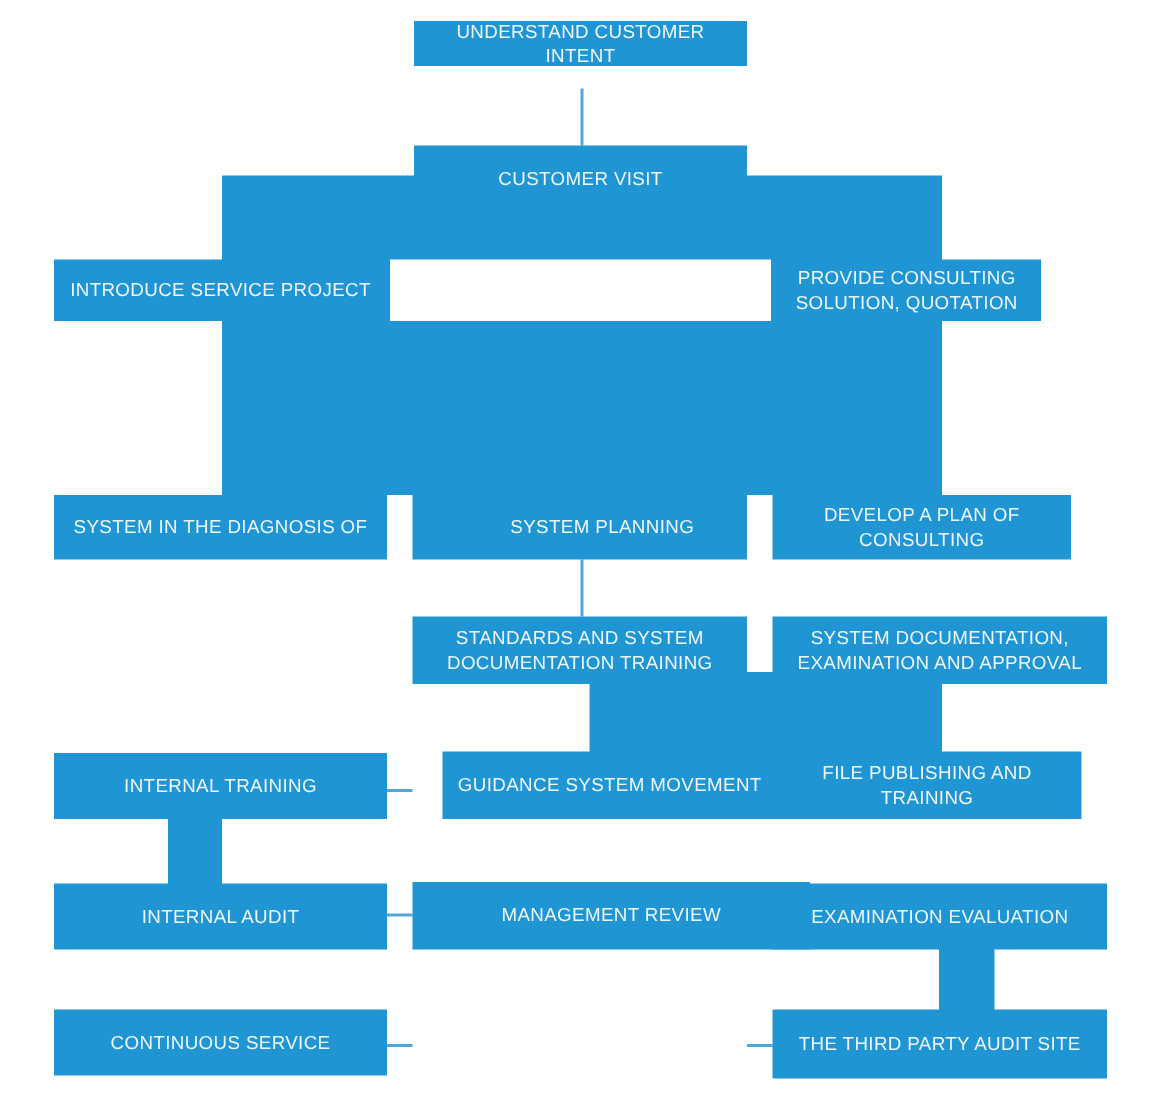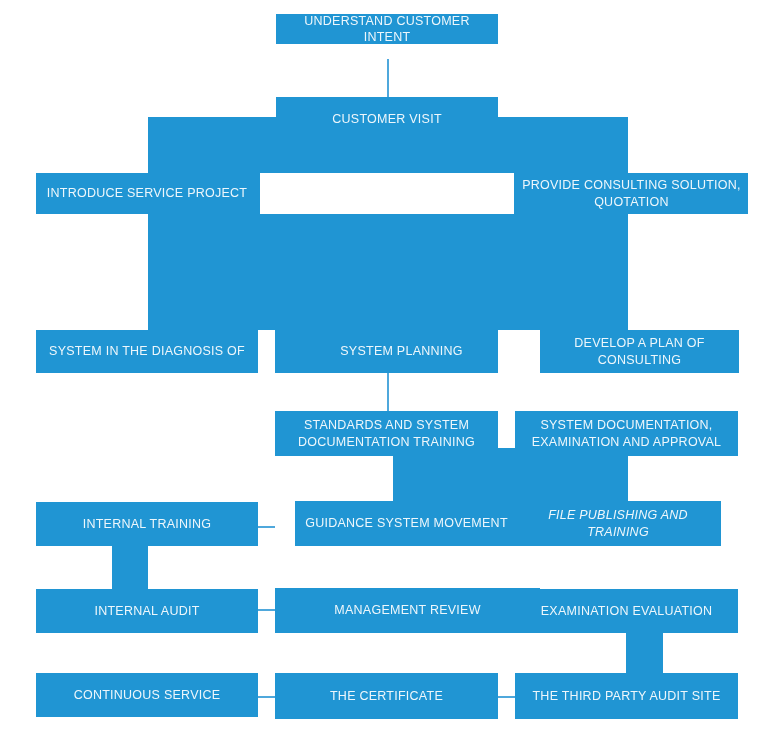--- a/index.html
+++ b/index.html
@@ -74,35 +74,34 @@
   <div class="hline" style="left:258px; top:609px; width:17px;"></div>
   <div class="hline" style="left:498px; top:609px; width:17px;"></div>
   <div class="hline" style="left:258px; top:696px; width:17px;"></div>
   <div class="hline" style="left:498px; top:696px; width:17px;"></div>
 
   <div class="node" style="left:276px; top:14px; width:222px; height:30px;">UNDERSTAND CUSTOMER INTENT</div>
 
   <div class="node" style="left:276px; top:97px; width:222px; height:45px;">CUSTOMER VISIT</div>
 
   <div class="node" style="left:36px; top:173px; width:222px; height:41px;">INTRODUCE SERVICE PROJECT</div>
-  <div class="node" style="left:515px; top:173px; width:233px; height:41px;">PROVIDE CONSULTING SOLUTION, QUOTATION</div>
+  <div class="node" style="left:515px; top:173px; width:179px; height:41px;">PROVIDE CONSULTING SOLUTION, QUOTATION</div>
 
 
   <div class="node" style="left:36px; top:330px; width:222px; height:43px;">SYSTEM IN THE DIAGNOSIS OF</div>
   <div class="node" style="left:275px; top:330px; width:223px; height:43px;padding-left:36px;">SYSTEM PLANNING</div>
-  <div class="node" style="left:515px; top:330px; width:199px; height:43px;margin-left:25px;">DEVELOP A PLAN OF CONSULTING</div>
+  <div class="node" style="left:515px; top:330px; width:199px; height:43px;">DEVELOP A PLAN OF CONSULTING</div>
 
   <div class="node" style="left:275px; top:411px; width:223px; height:45px;">STANDARDS AND SYSTEM DOCUMENTATION TRAINING</div>
   <div class="node" style="left:515px; top:411px; width:223px; height:45px;">SYSTEM DOCUMENTATION, EXAMINATION AND APPROVAL</div>
 
   <div class="node" style="left:36px; top:502px; width:222px; height:44px;">INTERNAL TRAINING</div>
   <div class="node" style="left:275px; top:501px; width:223px; height:45px;margin-left:20px;">GUIDANCE SYSTEM MOVEMENT</div>
-  <div class="node" style="left:515px; top:501px; width:206px; height:45px;font-style:italic;">FILE PUBLISHING AND TRAINING</div>
+  <div class="node" style="left:515px; top:501px; width:206px; height:45px;">FILE PUBLISHING AND TRAINING</div>
 
   <div class="node" style="left:36px; top:589px; width:222px; height:44px;">INTERNAL AUDIT</div>
   <div class="node" style="left:275px; top:588px; width:265px; height:45px;">MANAGEMENT REVIEW</div>
   <div class="node" style="left:515px; top:589px; width:223px; height:44px;">EXAMINATION EVALUATION</div>
 
   <div class="node" style="left:36px; top:673px; width:222px; height:44px;text-align:center;">CONTINUOUS SERVICE</div>
-  <div class="node" style="left:275px; top:673px; width:223px; height:46px;">THE CERTIFICATE</div>
   <div class="node" style="left:515px; top:673px; width:223px; height:46px;">THE THIRD PARTY AUDIT SITE</div>
 
 </div>
 
 </body></html>

